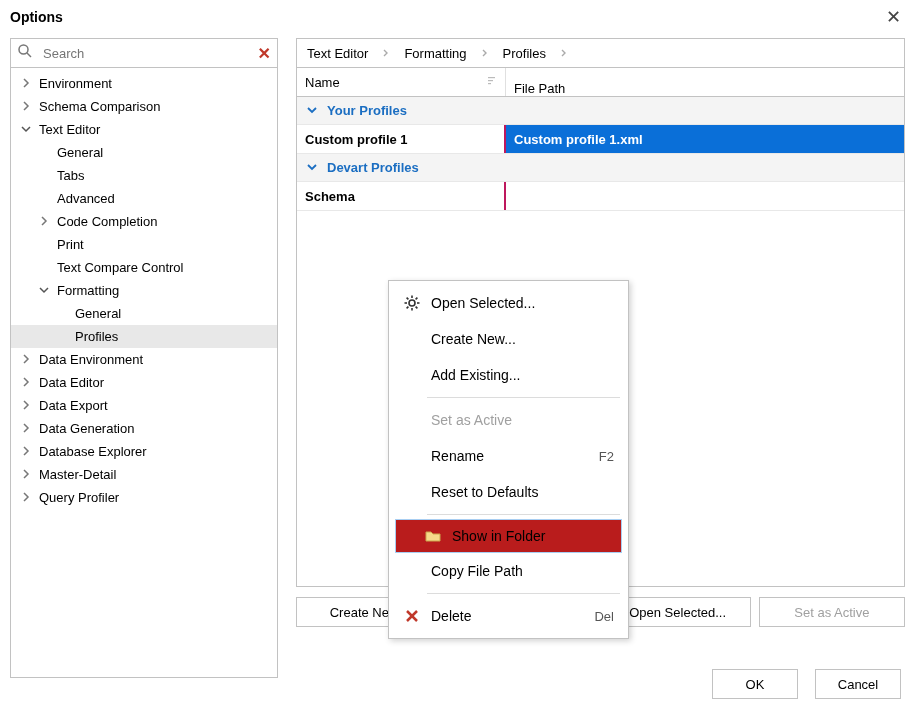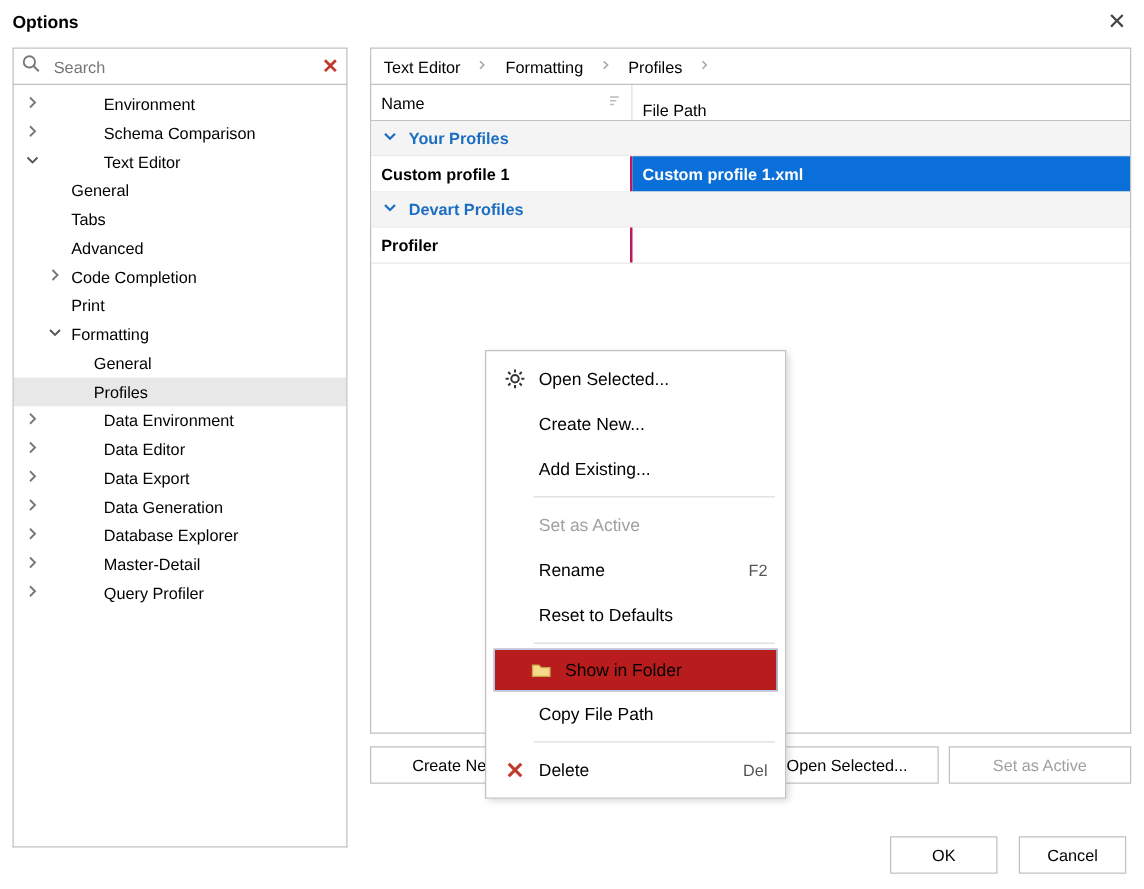--- a/index.html
+++ b/index.html
@@ -13,21 +13,21 @@
   
   .left-panel { width: 268px; }
   .search-wrap { border:1px solid #c2c2c2; display:flex; align-items:center; padding:3px 6px; height:30px; }
   .search-icon { color:#666; margin-right:8px; }
   .search-input { flex:1; border:none; outline:none; font-size:13px; color:#888; background:transparent; }
   .search-clear { color:#c0392b; font-weight:bold; cursor:pointer; }
   
   .tree { border:1px solid #c2c2c2; border-top:none; height: 610px; overflow:auto; padding-top:4px; }
   .tree-item { display:flex; align-items:center; font-size:13px; padding:2px 4px; cursor:pointer; }
   .tree-item.selected { background:#e8e8e8; }
-  .indent1 { padding-left: 8px; gap: 44px; }
+  .indent1 { padding-left: 8px; }
   .indent2 { padding-left: 26px; }
   .indent3 { padding-left: 44px; }
   .chev { display:inline-block; width:14px; text-align:center; color:#555; font-size:11px; }
   .spacer-chev { display:inline-block; width:14px; }
   .tree-label { padding:2px 6px; }
   
   .right-panel { flex:1; display:flex; flex-direction:column; }
   .breadcrumb { border:1px solid #c2c2c2; padding:6px 10px; display:flex; align-items:center; gap:14px; font-size:13px; height:30px; }
   .bc-sep { color:#999; font-size:10px; }
   
@@ -115,20 +115,24 @@
         </div>
         <div class="tree-item indent2">
           <span class="chev"><svg width="10" height="10" viewBox="0 0 10 10">
               <path d="M3 1 L7 5 L3 9" fill="none" stroke="#777" stroke-width="1.5"></path>
             </svg></span>
           <span class="tree-label">Code Completion</span>
         </div>
         <div class="tree-item indent2">
           <span class="spacer-chev"></span>
           <span class="tree-label">Print</span>
+        </div>
+        <div class="tree-item indent2">
+          <span class="spacer-chev"></span>
+          <span class="tree-label">Text Compare Control</span>
         </div>
         <div class="tree-item indent2">
           <span class="chev"><svg width="10" height="10" viewBox="0 0 10 10">
               <path d="M1 3 L5 7 L9 3" fill="none" stroke="#555" stroke-width="1.5"></path>
             </svg></span>
           <span class="tree-label">Formatting</span>
         </div>
         <div class="tree-item indent3">
           <span class="spacer-chev"></span>
           <span class="tree-label">General</span>
@@ -223,21 +227,21 @@
           <div class="cell-name">Custom profile 1</div>
           <div class="cell-path">Custom profile 1.xml</div>
         </div>
         <div class="group-row">
           <span class="group-chev"><svg width="10" height="10" viewBox="0 0 10 10">
               <path d="M1 3 L5 7 L9 3" fill="none" stroke="#1b6ec2" stroke-width="1.8"></path>
             </svg></span>
           <span>Devart Profiles</span>
         </div>
         <div class="data-row">
-          <div class="cell-name">Profiler</div>
+          <div class="cell-name">Schema</div>
           <div class="cell-path"></div>
         </div>
       </div>
     <div class="button-row">
       <button class="btn">Create New...</button>
       <button class="btn">Add Existing...</button>
       <button class="btn">Open Selected...</button>
       <button class="btn disabled">Set as Active</button>
     </div>
   </div>

